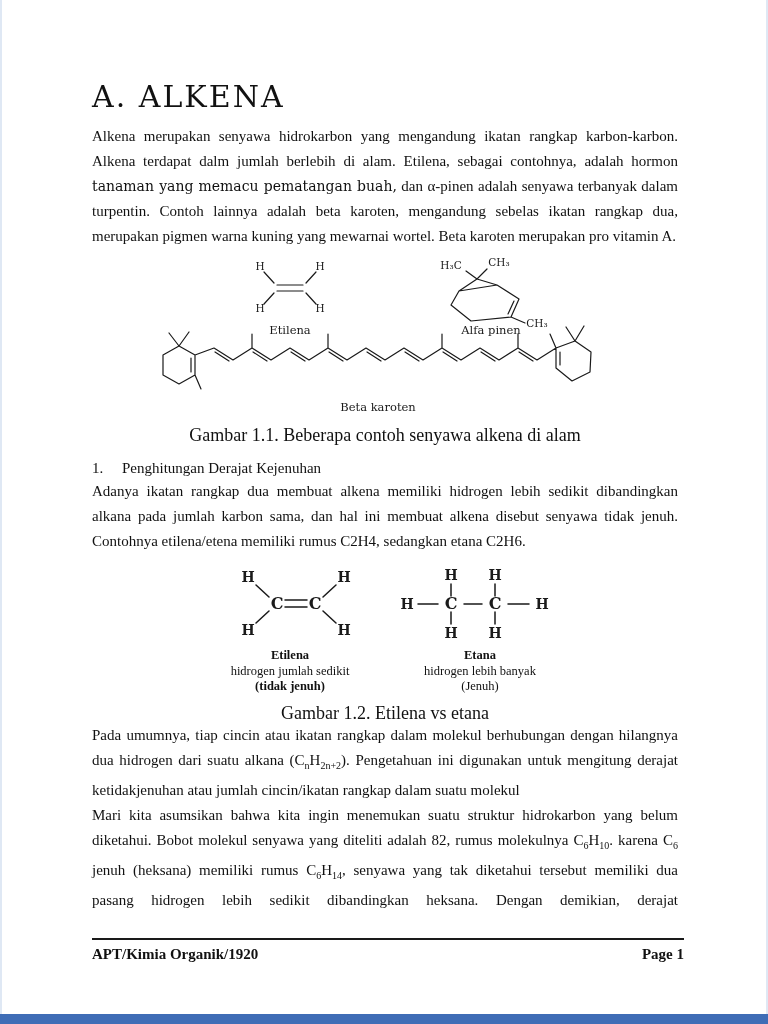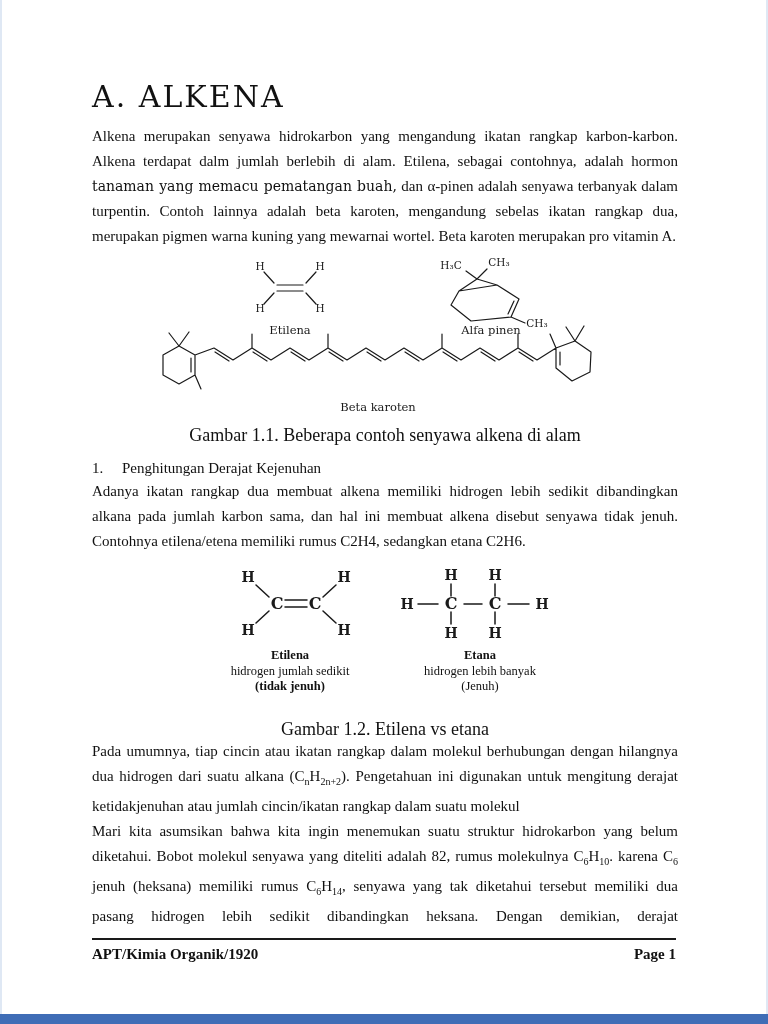--- a/index.html
+++ b/index.html
@@ -45,21 +45,21 @@
   .atom-big { font-size:16px; font-weight:bold; }
   .atom-med { font-size:14px; font-weight:bold; }
   .bond-thick { stroke-width:1.5; }
 
   .caption {
     text-align:center;
     font-size:18px;
     line-height:20px;
   }
   .caption1 { margin-top:2px; }
-  .caption2 { margin-top:24px;font-family:Liberation Serif, serif; }
+  .caption2 { margin-top:8px;font-family:Liberation Serif, serif; }
 
   .heading {
     margin-top:12px;
     font-size:15px;
     line-height:22px;
     display:flex;
   }
   .heading .h-num { width:30px; }
 
   .mt6 { margin-top:6px; }
@@ -71,21 +71,21 @@
   }
   .fig2-label-block {
     width:190px;
     text-align:center;
     font-size:12.5px;
     line-height:15.5px;
   }
   .lbl-bold { font-weight:bold; }
 
   .page-footer {
-    position:absolute; top:938px; left:90px; right:90px;
+    position:absolute; top:938px; left:90px; right:82px;
     border-top:2px solid #1a1a1a;
     padding-top:6px;
     display:flex; justify-content:space-between;
     font-size:15px; font-weight:bold;
   }
   .viewer-bar {
     position:absolute; left:0; right:0; bottom:0; height:10px;
     background:#3f6db6;
   }
 </style>

